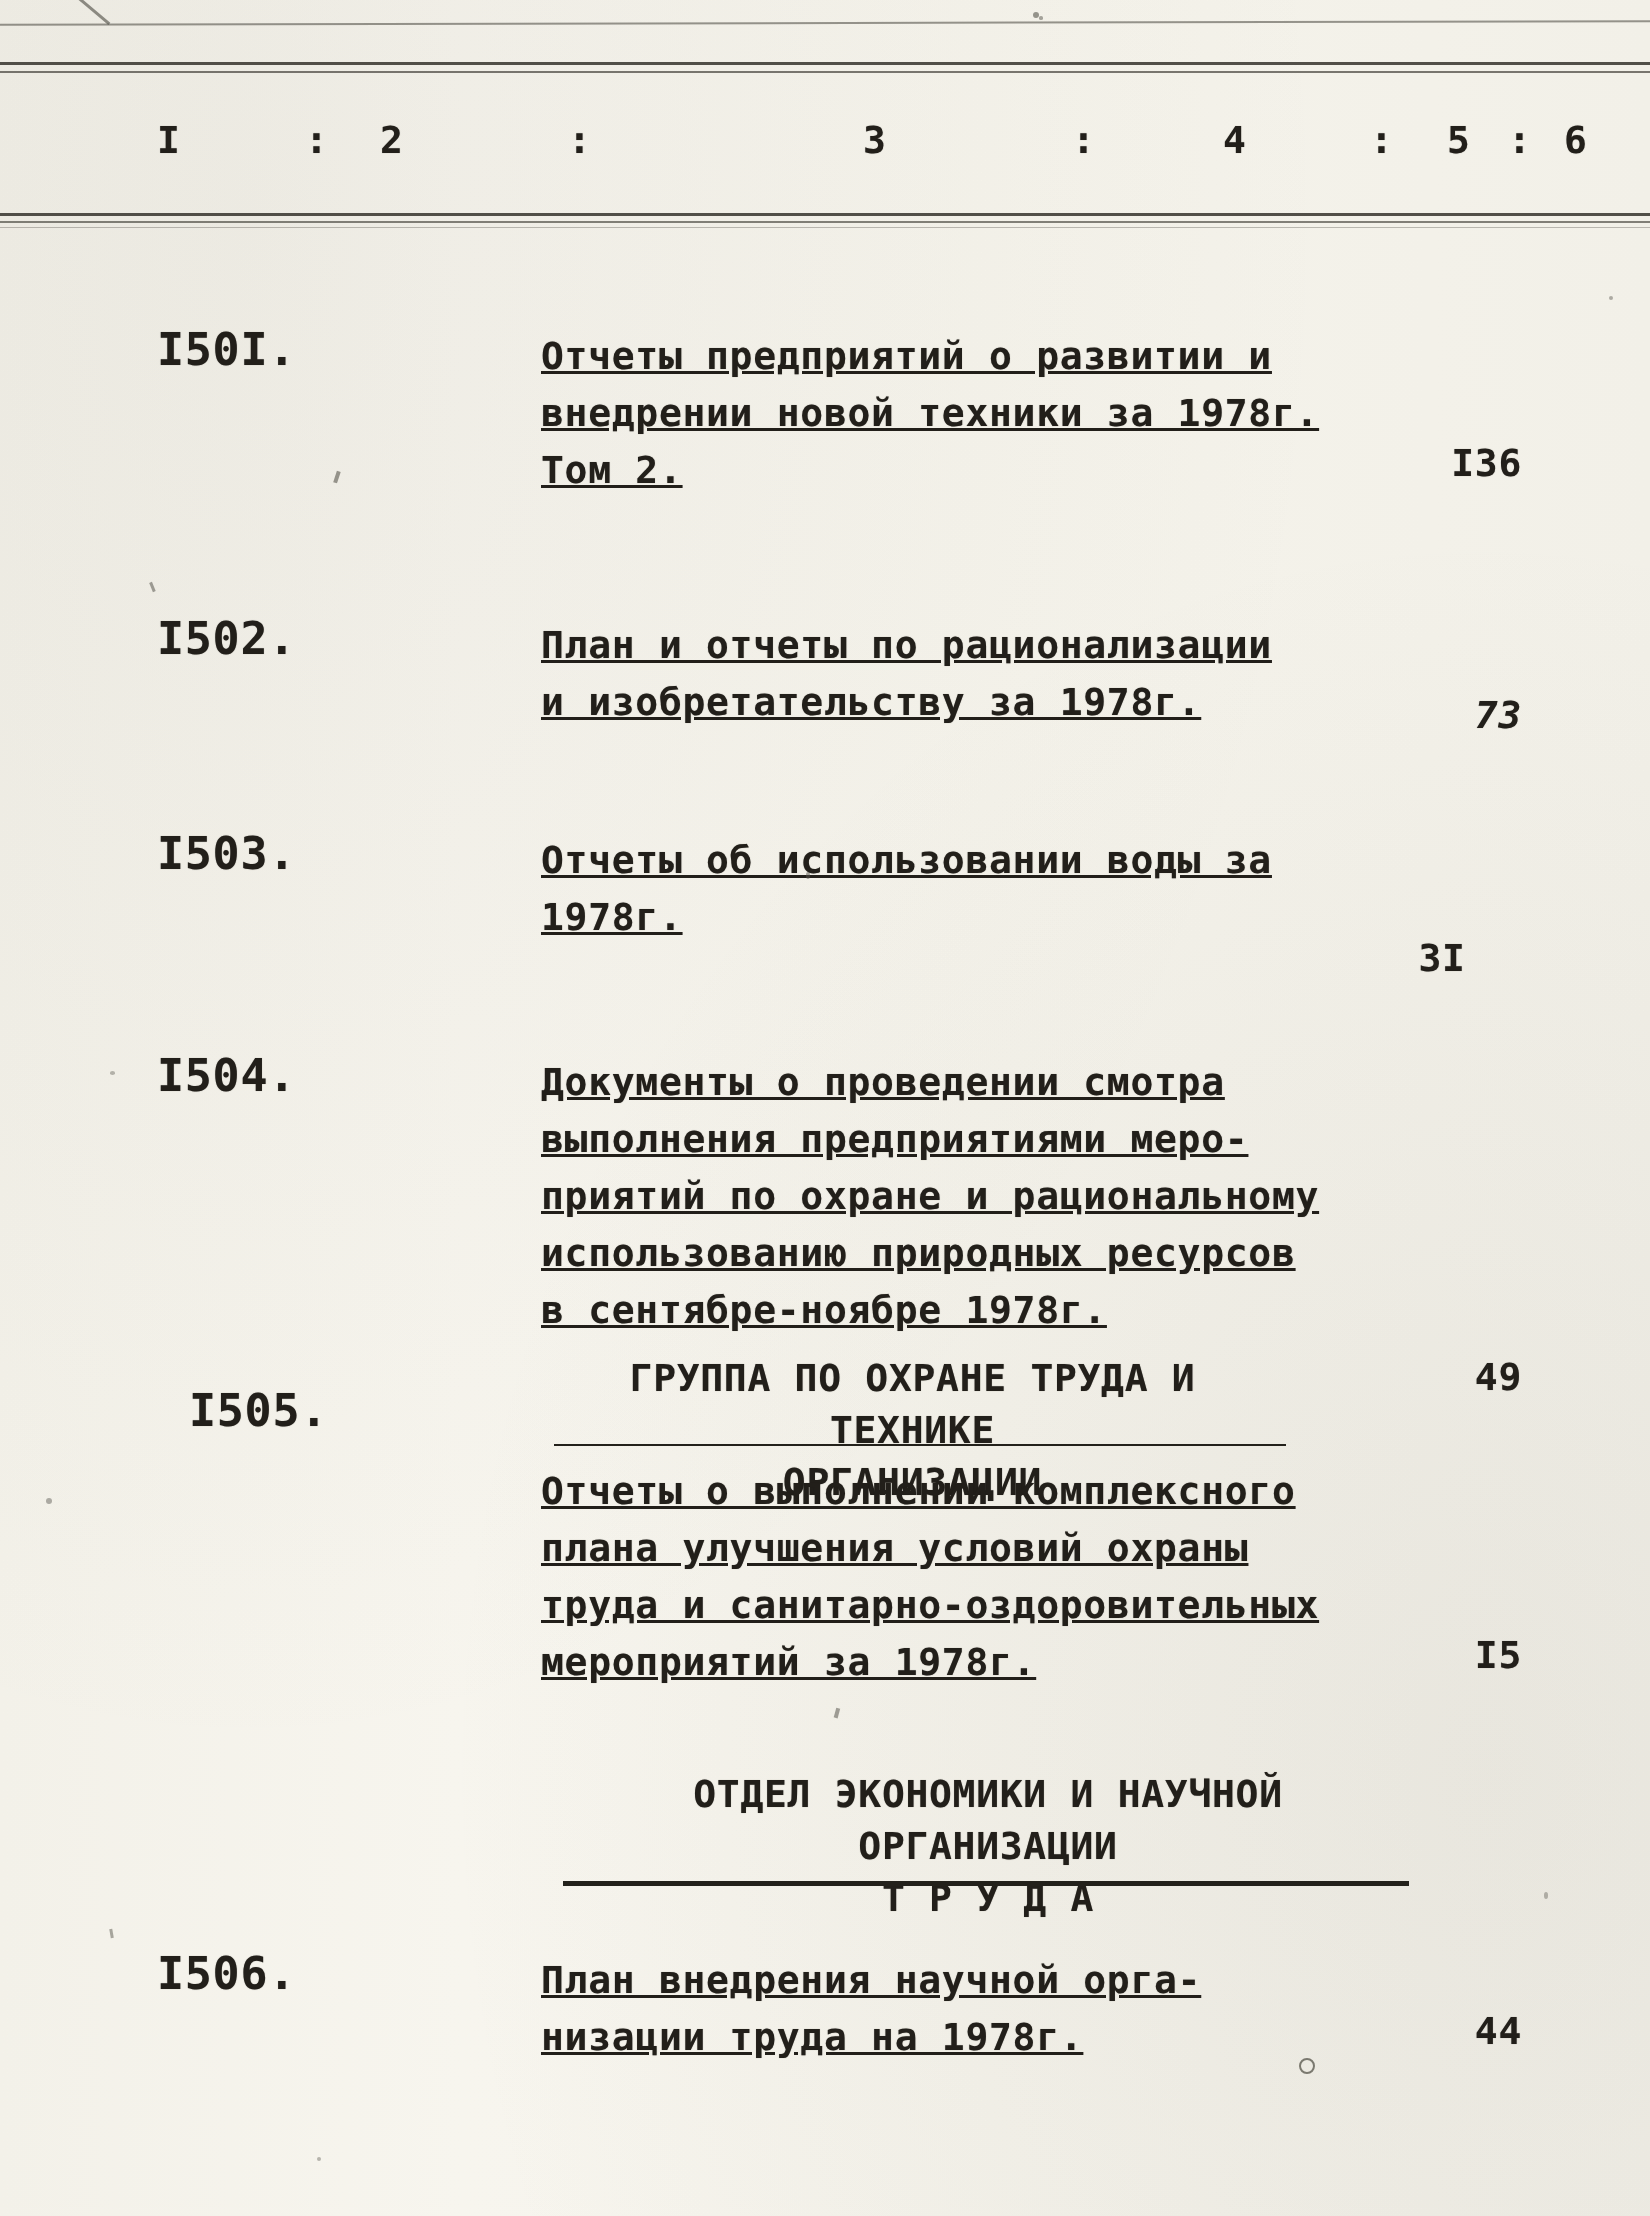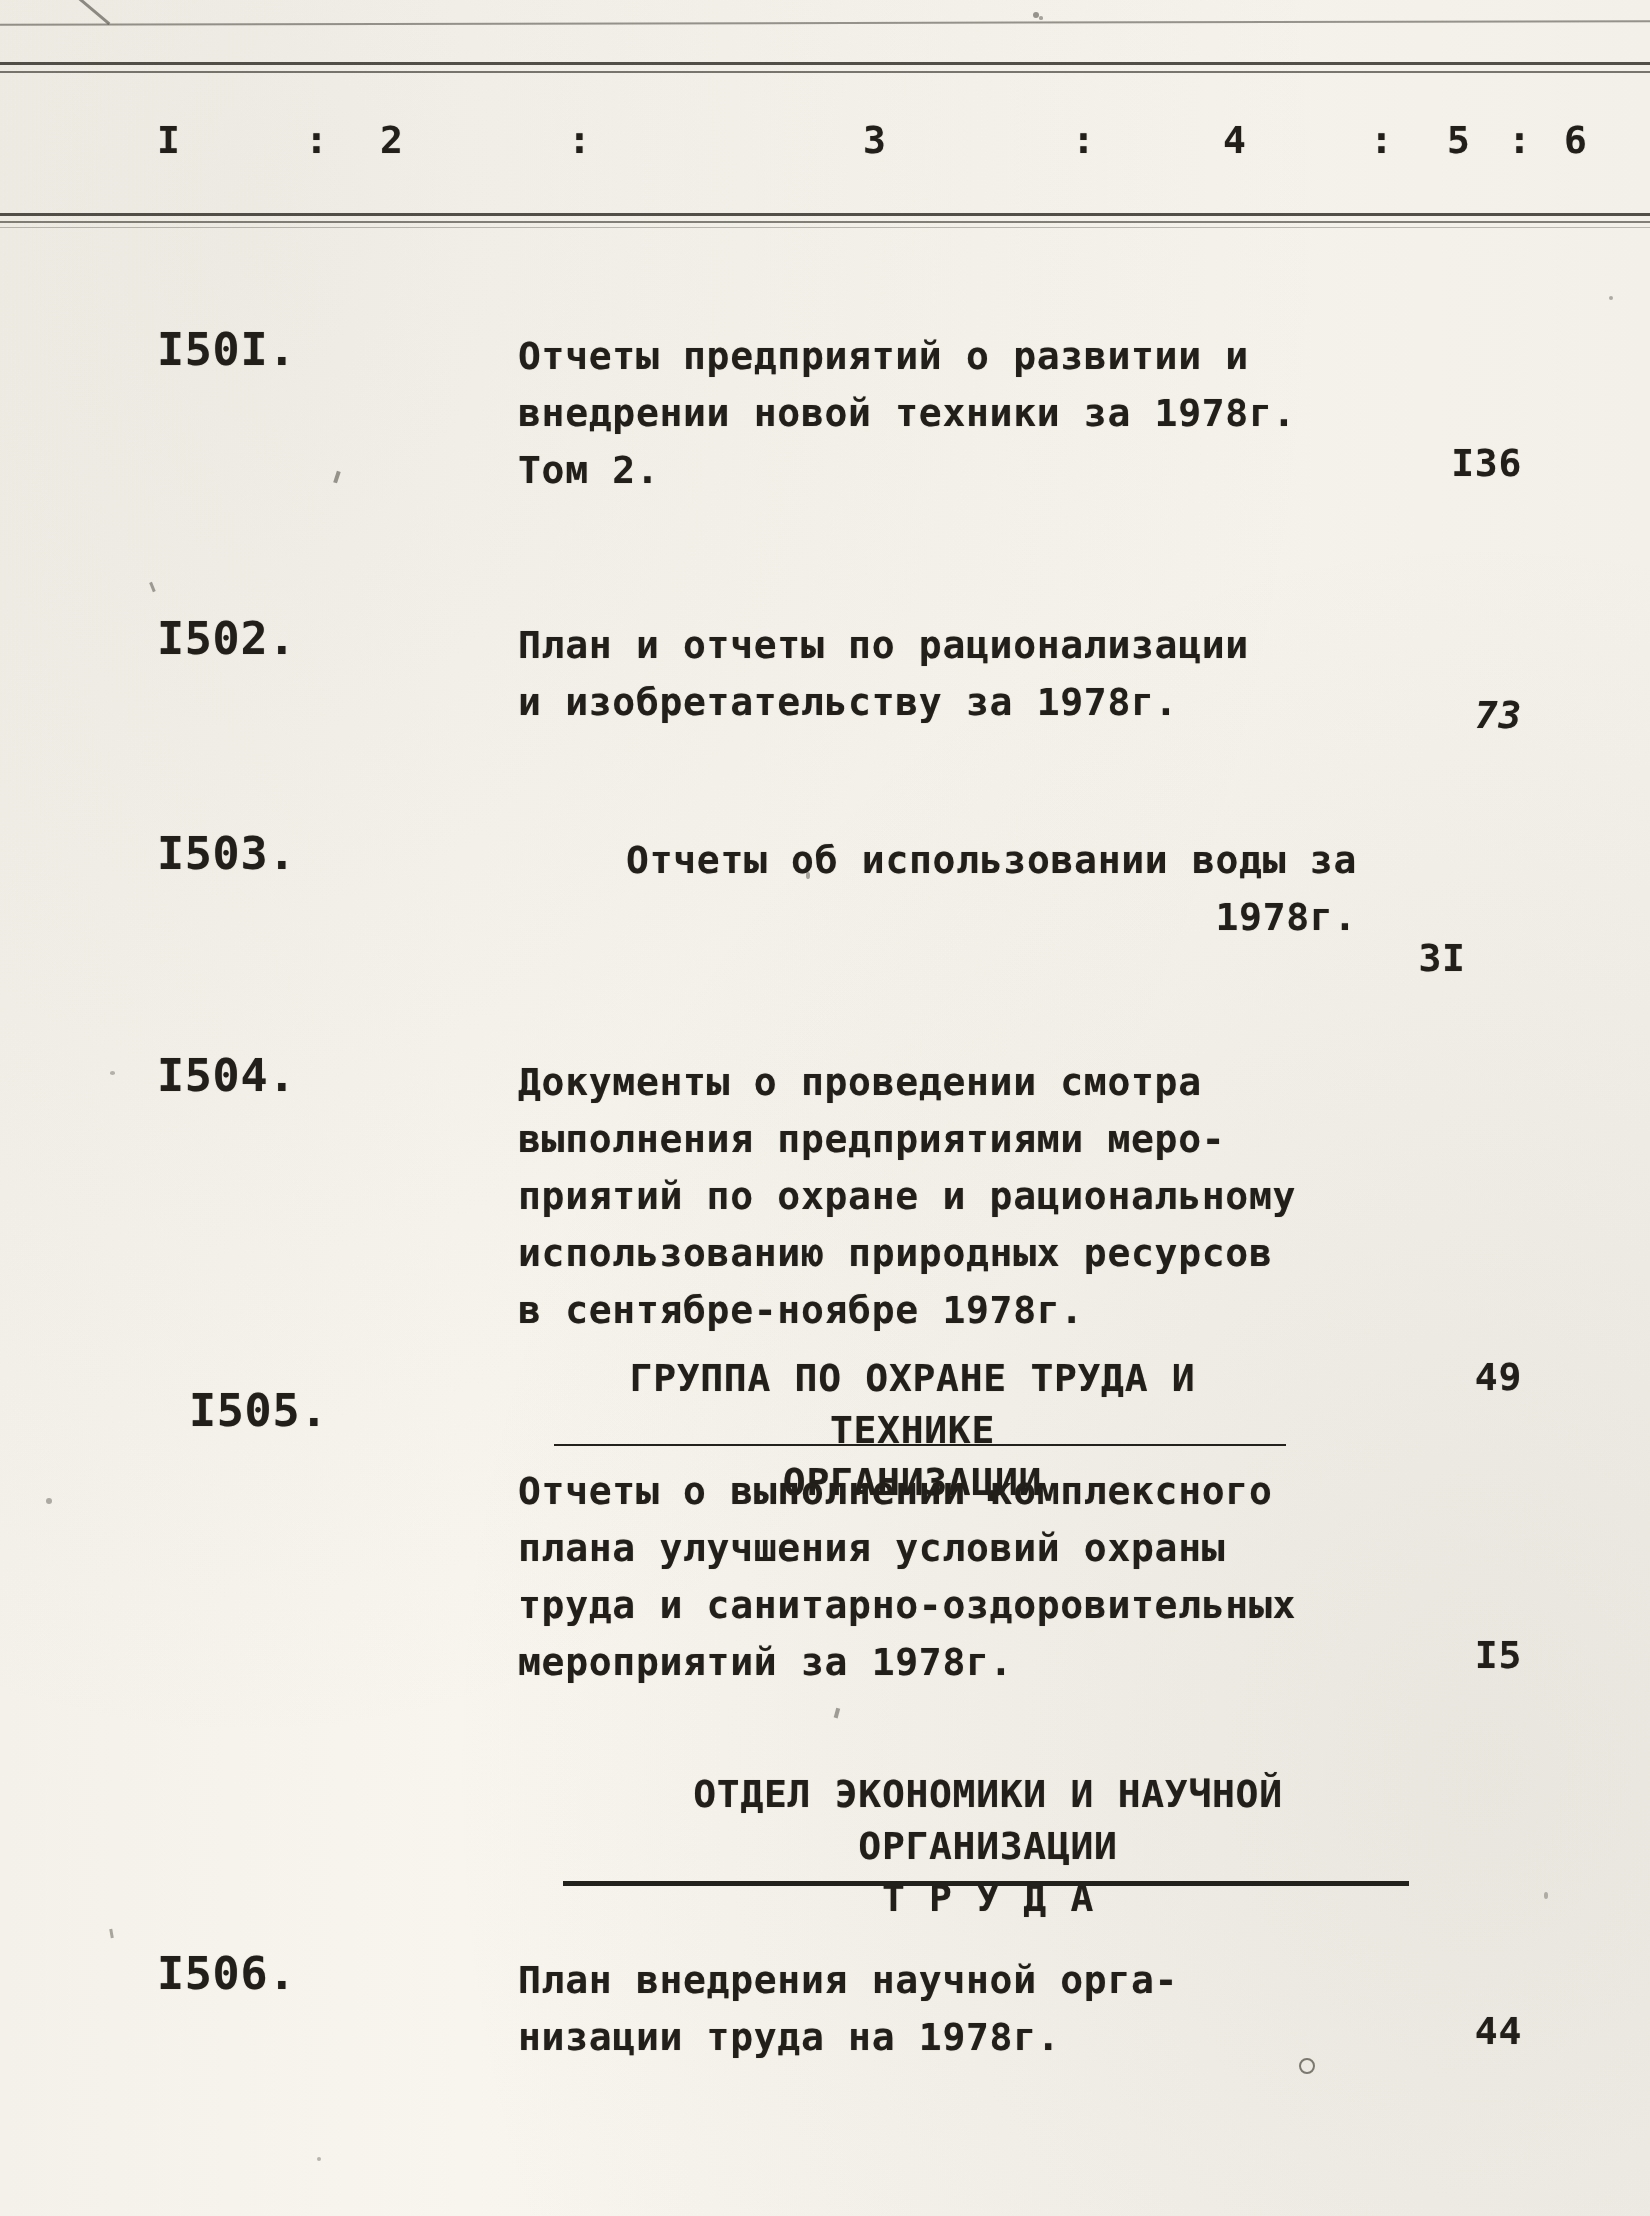--- a/index.html
+++ b/index.html
@@ -13,21 +13,21 @@
       radial-gradient(ellipse at 90% 80%, rgba(110,105,95,0.08), transparent 50%),
       linear-gradient(90deg,#f3f1e9 0%,#f7f5ee 28%,#f5f3eb 60%,#f2f0e8 100%);
     font-family:"DejaVu Sans Mono", monospace;
     font-weight:bold;
     color:#221f1a;
   }
   .ink{text-shadow:0 0 0.9px rgba(30,28,22,0.45);}
   .rule{position:absolute;left:0;width:100%;background:#35332c;}
   .hc{position:absolute;font-size:38px;line-height:44px;}
   .num{position:absolute;left:157px;width:191px;font-size:45px;line-height:44px;letter-spacing:0.7px;}
-  .txt{position:absolute;left:518px;width:839px;font-size:38px;line-height:57px;white-space:pre-line;letter-spacing:0.7px;}
+  .txt{position:absolute;left:541px;width:839px;font-size:38px;line-height:57px;white-space:pre-line;letter-spacing:0.7px;text-decoration:underline;}
   .cnt{position:absolute;left:1362px;width:160px;font-size:38px;line-height:44px;text-align:right;letter-spacing:0.7px;}
   .sec{position:absolute;font-size:38px;line-height:52px;text-align:center;letter-spacing:0.7px;}
   .uline{position:absolute;background:#23211b;}
   .speck{position:absolute;background:#57554d;border-radius:50%;}
   .mark{position:absolute;background:#4a483f;}
   .ring{position:absolute;border:2.2px solid #4a483f;border-radius:50%;background:transparent;}
 </style>
 </head>
 <body>
 
@@ -59,21 +59,21 @@
 внедрении новой техники за 1978г.
 Том 2.</div>
   <div class="cnt ink" style="top:441px;">I36</div>
 
   <div class="num ink" style="top:617px;">I502.</div>
   <div class="txt ink" style="top:617px;">План и отчеты по рационализации
 и изобретательству за 1978г.</div>
   <div class="cnt ink" style="top:693px;font-style:italic;">73</div>
 
   <div class="num ink" style="top:832px;">I503.</div>
-  <div class="txt ink" style="top:832px;text-align:right;">Отчеты об использовании воды за
+  <div class="txt ink" style="top:832px;">Отчеты об использовании воды за
 1978г.</div>
   <div class="cnt ink" style="top:936px;text-align:center;">3I</div>
 
   <div class="num ink" style="top:1054px;">I504.</div>
   <div class="txt ink" style="top:1054px;">Документы о проведении смотра
 выполнения предприятиями меро-
 приятий по охране и  рациональному
 использованию природных ресурсов
 в сентябре-ноябре 1978г.</div>
   <div class="cnt ink" style="top:1355px;">49</div>

